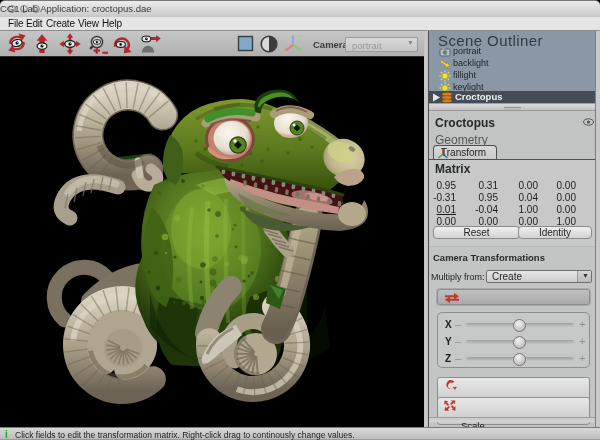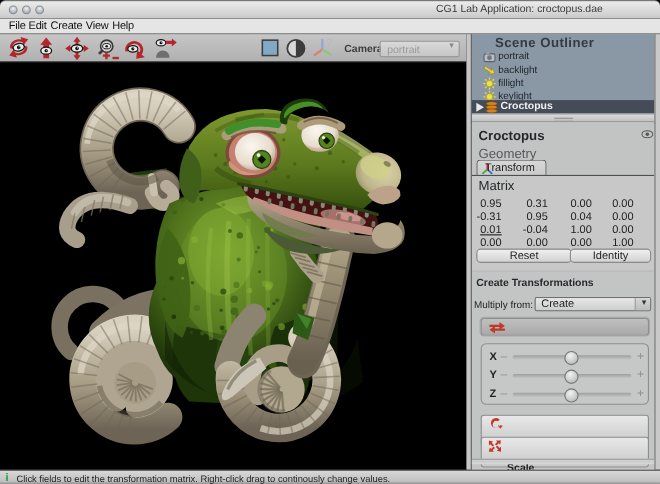--- a/index.html
+++ b/index.html
@@ -1,51 +1,51 @@
 <!DOCTYPE html>
 <html><head>
 <meta charset="utf-8">
 <style>
 html,body{margin:0;padding:0;}
 body{width:600px;height:440px;overflow:hidden;background:#000;font-family:"Liberation Sans",sans-serif;position:relative;}
 #win{position:absolute;left:0;top:0;width:600px;height:440px;}
 
 #titlebar{position:absolute;left:0;top:0;width:600px;height:17px;background:linear-gradient(#ececec,#d4d4d4 70%,#c8c8c8);border-top:1px solid #777;border-radius:5px 5px 0 0;box-sizing:border-box;}
 #titlebar .btn{position:absolute;top:4px;width:8px;height:8px;border-radius:50%;background:radial-gradient(circle at 50% 30%,#eef1f4 0%,#b9c2cb 55%,#8f99a4 100%);border:1px solid #8a8a8a;box-sizing:border-box;}
-#title{position:absolute;top:2px;left:0;width:548px;text-align:right;font-size:9.5px;color:#3a3a3a;}
+#title{position:absolute;top:2px;left:0;width:548px;text-align:left;font-size:9.5px;color:#3a3a3a;}
 
 #menubar{position:absolute;left:0;top:17px;width:600px;height:14px;background:#e5e5e5;border-bottom:1px solid #8e8e8e;box-sizing:border-box;font-size:10px;color:#111;letter-spacing:-0.2px;}
 #menubar span{position:absolute;top:1px;}
 
 #toolbar{position:absolute;left:0;top:31px;width:424px;height:26px;background:linear-gradient(#c6c6c6,#b0b0b0);border-bottom:1px solid #2b2b2b;box-sizing:border-box;}
 
 #viewport{position:absolute;left:0;top:57px;width:424px;height:370px;background:#000;overflow:hidden;}
 
 #vsplit{position:absolute;left:424px;top:31px;width:5px;height:396px;background:#c6c6c6;border-right:1px solid #4d4d4d;box-sizing:border-box;}
 
 #panel{position:absolute;left:429px;top:31px;width:166px;height:396px;background:#c3c5c4;}
 #redge{position:absolute;left:595px;top:31px;width:5px;height:396px;background:#c9c9c9;border-left:1px solid #7e7e7e;box-sizing:border-box;}
 
 #outliner{position:absolute;left:0;top:0;width:166px;height:73px;background:#8a98a5;}
-#outliner .hdr{position:absolute;left:21px;top:1px;font-size:12px;font-weight:bold;color:#333b42;letter-spacing:0.4px;}
+#outliner .hdr{position:absolute;left:9px;top:1px;font-size:15px;font-weight:normal;color:#333b42;letter-spacing:0.4px;}
 .oitem{position:absolute;left:0;width:166px;height:12px;font-size:9px;color:#20262c;}
 .oitem .txt{position:absolute;left:24px;top:0;}
 .oitem .ic{position:absolute;left:10px;top:0;width:12px;height:12px;}
 #selrow{position:absolute;left:0;top:60px;width:166px;height:12px;background:#434c57;color:#fff;font-size:9.5px;}
 #selrow .txt{position:absolute;left:26px;top:0;font-weight:bold;color:#f2f2f2;}
 #osplit{position:absolute;left:0;top:72px;width:166px;height:8px;background:linear-gradient(#dadada,#c2c2c2);border-top:1px solid #a0a0a0;border-bottom:1px solid #9a9a9a;box-sizing:border-box;}
 
 #hsec{position:absolute;left:0;top:81px;width:166px;height:48px;background:#c2c4c3;}
 #hname{position:absolute;left:6px;top:4px;font-size:12px;font-weight:bold;color:#26292c;}
 #hgeo{position:absolute;left:6px;top:21px;font-size:12px;color:#55595d;}
 #tab{position:absolute;left:4px;top:33px;width:64px;height:15px;background:linear-gradient(#d8d8d8,#c9c9c9);border:1px solid #4f4f4f;border-bottom:none;border-radius:4px 4px 0 0;box-sizing:border-box;font-size:10px;color:#222;}
 #tabline{position:absolute;left:0;top:47px;width:166px;height:2px;background:#4f4f4f;}
 
 #msec{position:absolute;left:0;top:129px;width:166px;height:86px;background:#c7c8c7;}
-#msec .t{position:absolute;left:6px;top:2px;font-size:12px;font-weight:normal;color:#26292c;}
+#msec .t{position:absolute;left:6px;top:2px;font-size:12px;font-weight:bold;color:#26292c;}
 .mrow{position:absolute;left:0;width:160px;height:12px;font-size:10px;color:#1d1d1d;}
 .mc{position:absolute;width:40px;text-align:right;top:0;}
 .btn2{position:absolute;height:13px;background:linear-gradient(#f0f0f0,#d2d2d2);border:1px solid #8a8a8a;border-radius:4px;box-sizing:border-box;font-size:10px;color:#222;text-align:center;line-height:11px;}
 
 #asec{position:absolute;left:0;top:215px;width:166px;height:181px;background:#c3c5c4;border-top:1px solid #b8bab9;box-sizing:border-box;}
 #asec .t{position:absolute;left:4px;top:5px;font-size:9.5px;font-weight:bold;color:#26292c;}
 #mflabel{position:absolute;left:2px;top:25px;font-size:9px;color:#222;}
 #mfdrop{position:absolute;left:57px;top:23px;width:106px;height:13px;background:linear-gradient(#e6e6e6,#cecece);border:1px solid #6e6e6e;border-radius:2px;box-sizing:border-box;font-size:10px;color:#1d1d1d;}
 #mfdrop .arr{position:absolute;right:0;top:0;width:13px;height:11px;background:linear-gradient(#d6d6d6,#bcbcbc);border-left:1px solid #9a9a9a;}
 .abtn{position:absolute;left:8px;width:153px;height:28px;background:linear-gradient(#e8e8e8,#c8c8c8);border:1px solid #8e8e8e;border-radius:3px;box-sizing:border-box;font-size:10.5px;color:#1d1d1d;}
@@ -574,21 +574,21 @@
       <div class="mrow" style="top:56px;">
           <span class="mc" style="left:-13px;">0.00</span>
           <span class="mc" style="left:29px;">0.00</span>
           <span class="mc" style="left:69px;">0.00</span>
           <span class="mc" style="left:107px;">1.00</span>
         </div>
       <div class="btn2" style="left:4px;top:66px;width:87px;">Reset</div>
       <div class="btn2" style="left:89px;top:66px;width:74px;">Identity</div>
     </div>
     <div id="asec">
-      <div class="t">Create Transformations</div>
+      <div class="t">Camera Transformations</div>
       <div id="mflabel">Multiply from:</div>
       <div id="mfdrop">
           <span style="position:absolute;left:5px;top:0px;">Create</span>
           <div class="arr">
             <span style="position:absolute;left:4px;top:1px;font-size:7px;color:#333;">▼</span>
           </div>
         </div>
       <div class="abtn" id="tbtn" style="top:42px;">
           <svg style="position:absolute;left:5px;top:3px;" width="18" height="11">
             <path d="M 2,3.5 h 9 v -2.5 l 5,3.5 -5,3.5 v -2.5 h -9 Z" fill="#c0392b" transform="translate(0,-1.2)"></path>
@@ -618,21 +618,21 @@
             <div class="thumb" style="left:75px;"></div>
             <span class="plus">+</span>
           </div>
       </div>
       <div class="abtn" style="top:130px;">
           <svg style="position:absolute;left:6px;top:1px;" width="14" height="13">
             <path d="M 11.5,3 A 5 5 0 1 0 12,8.5 l 2.5,0.5 -2.5,3 -2.5,-3.5 1.8,0.3 A 3.5 3.5 0 1 1 9.5,4.5 Z" fill="#c0392b" transform="scale(0.9)"></path>
           </svg>
           <span class="lbl">Rotate</span>
         </div>
-      <div class="abtn" style="top:150px;font-weight:bold;">
+      <div class="abtn" style="top:150px;">
           <svg style="position:absolute;left:6px;top:1.5px;" width="14" height="13">
             <g fill="#c0392b" transform="scale(0.85)">
               <path d="M 0.5,0.5 l 4.5,1 -1.5,1.5 2.5,2.5 -1.5,1.5 -2.5,-2.5 -1.5,1.5 Z"></path>
               <path d="M 13.5,0.5 l -1,4.5 -1.5,-1.5 -2.5,2.5 -1.5,-1.5 2.5,-2.5 -1.5,-1.5 Z" transform="translate(0,0)"></path>
               <path d="M 0.5,12.5 l 1,-4.5 1.5,1.5 2.5,-2.5 1.5,1.5 -2.5,2.5 1.5,1.5 Z"></path>
               <path d="M 13.5,12.5 l -4.5,-1 1.5,-1.5 -2.5,-2.5 1.5,-1.5 2.5,2.5 1.5,-1.5 Z"></path>
             </g>
           </svg>
           <span class="lbl">Scale</span>
         </div>

